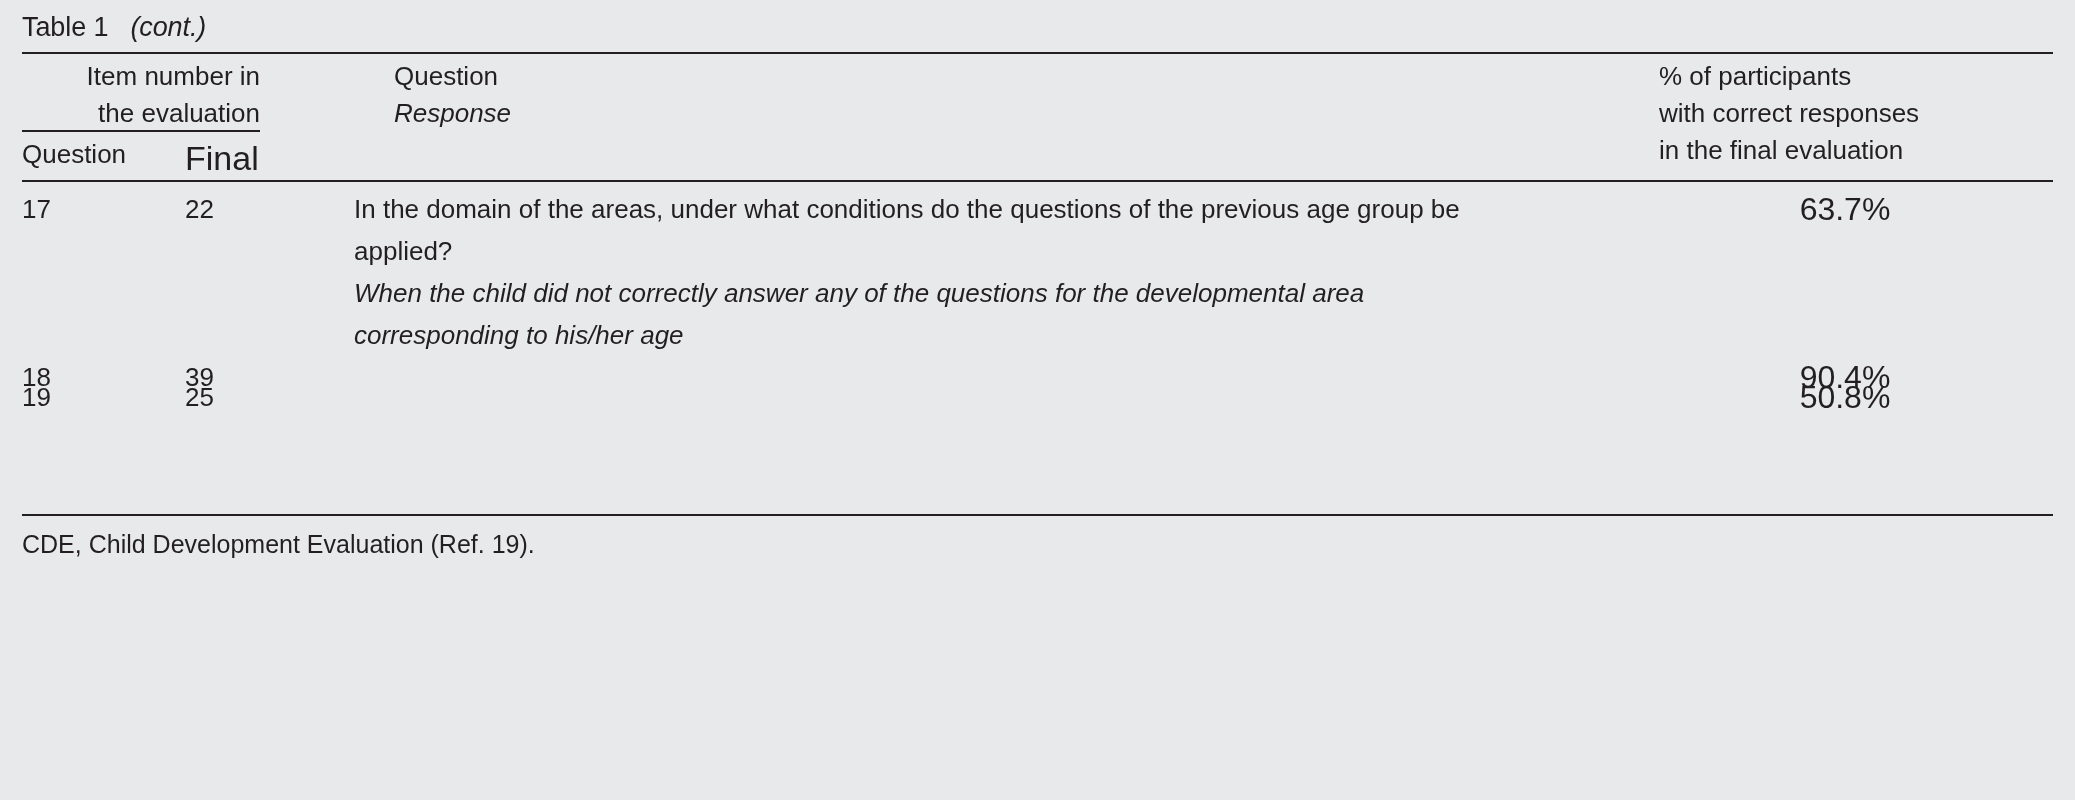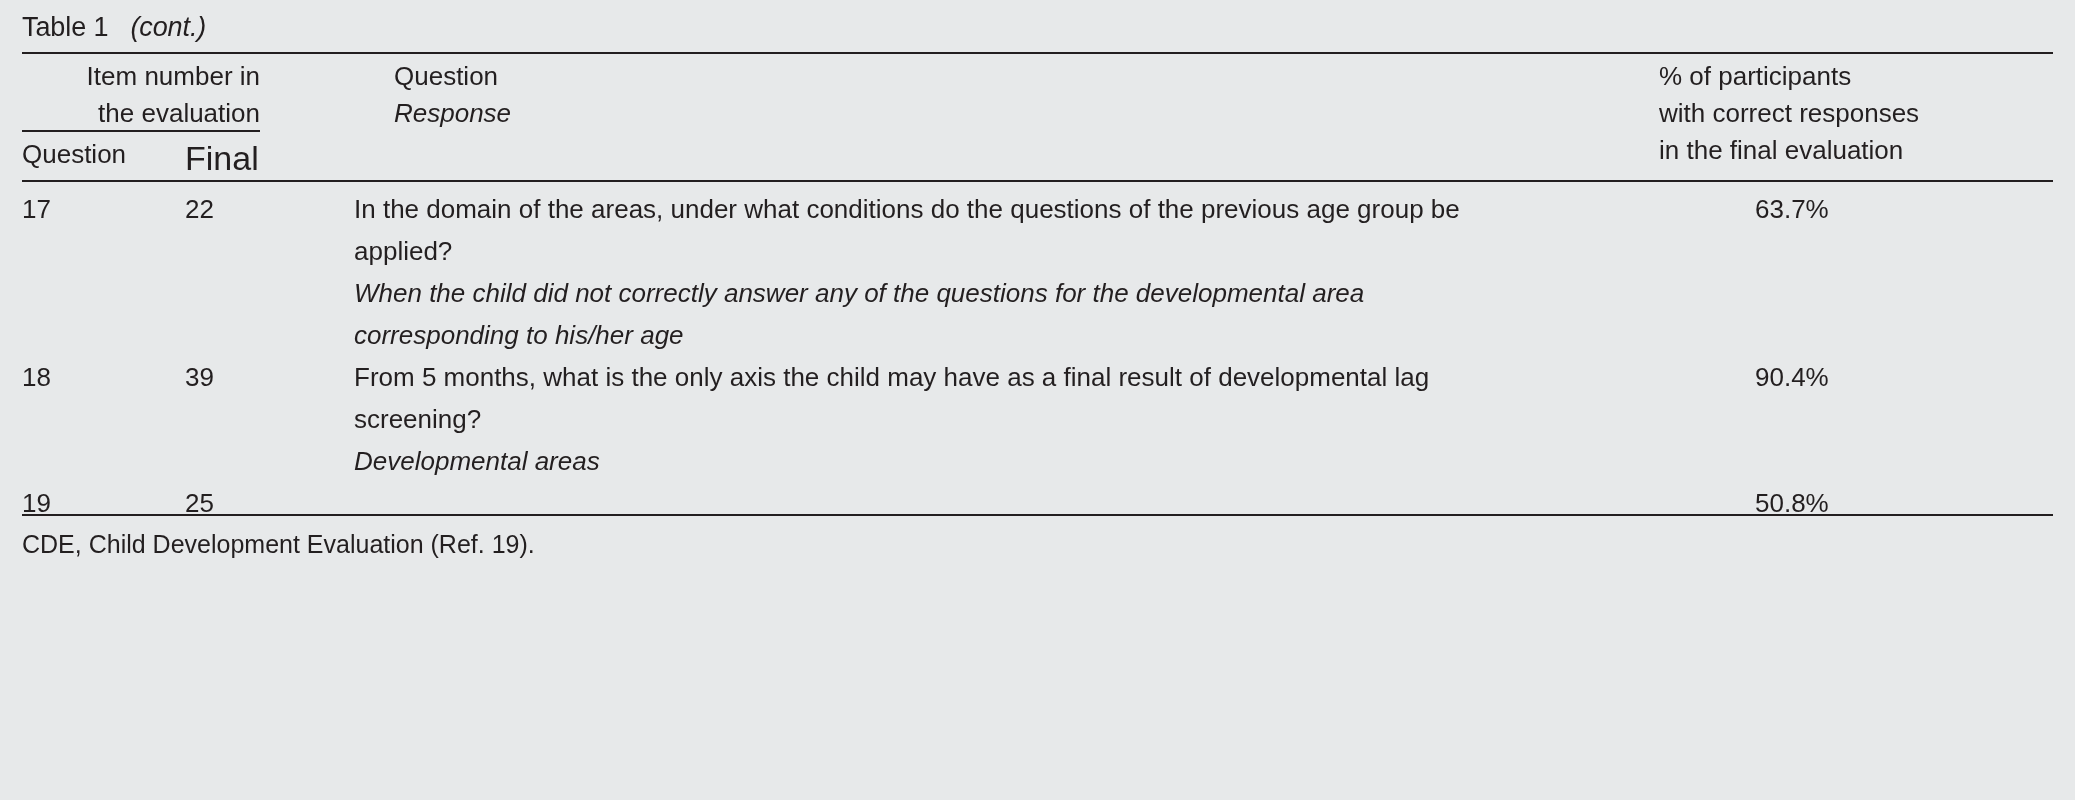--- a/index.html
+++ b/index.html
@@ -126,22 +126,22 @@
   .cell-question .q-resp {
     display: block;
     font-style: italic;
   }
 
   .cell-pct {
     position: absolute;
     top: 0;
     left: 1755px;
     width: 180px;
-    text-align: left;
-    font-size: 26px;
+    text-align: center;
+    font-size: 32px;
     line-height: 42px;
   }
 
   
   .footnote {
     position: absolute;
     left: 22px;
     top: 526px;
     font-size: 25px;
     line-height: 36px;
@@ -189,24 +189,20 @@
       <div class="cell-question">
         <span class="q-text">In the domain of the areas, under what conditions do the questions of the previous age group be applied?</span>
         <span class="q-resp">When the child did not correctly answer any of the questions for the developmental area corresponding to his/her age</span>
       </div>
       <div class="cell-pct">63.7%</div>
     </div>
 
     <div class="row">
       <div class="cell-initial">18</div>
       <div class="cell-final">39</div>
-      <div class="cell-question">
-        <span class="q-text">From 5 months, what is the only axis the child may have as a final result of developmental lag screening?</span>
-        <span class="q-resp">Developmental areas</span>
-      </div>
       <div class="cell-pct">90.4%</div>
     </div>
 
     <div class="row">
       <div class="cell-initial">19</div>
       <div class="cell-final">25</div>
       <div class="cell-pct">50.8%</div>
     </div>
 
   </div>

